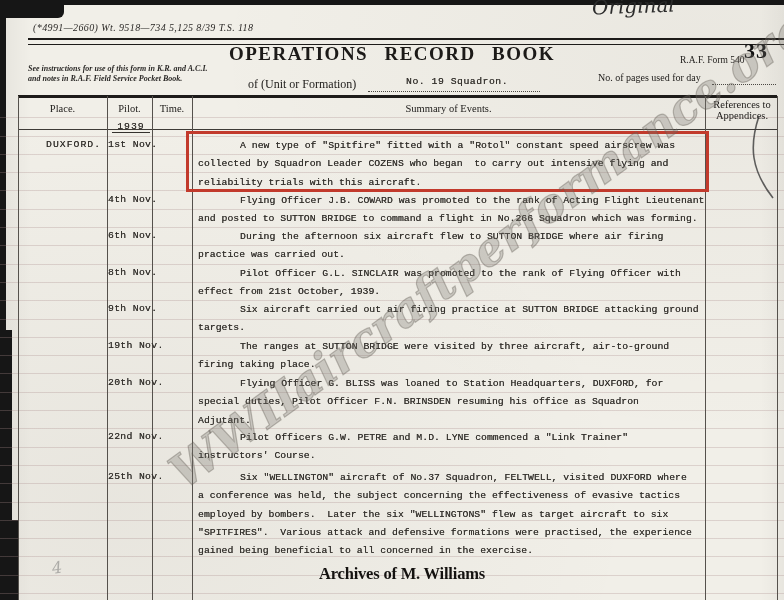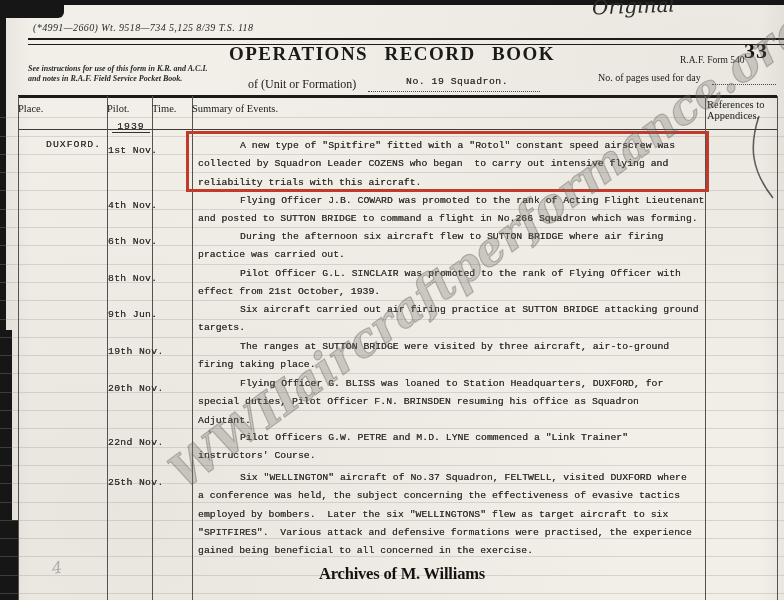--- a/index.html
+++ b/index.html
@@ -33,27 +33,27 @@
   .unitvalue{position:absolute;left:374px;top:76px;font-family:"Liberation Mono", monospace;font-size:10px;letter-spacing:0.5px;color:#35322e;margin-left:32px;}
   .unitdots{position:absolute;left:368px;top:78px;width:172px;border-bottom:1px dotted #4a4742;height:13px;}
   .pageslabel{position:absolute;left:598px;top:72px;font-size:10px;}
   .pagesdots{position:absolute;left:712px;top:73px;width:64px;border-bottom:1px dotted #4a4742;height:11px;}
   .handwritten{position:absolute;left:592px;top:-6px;font-size:20px;font-style:italic;color:#2b2b2b;transform:rotate(-2deg);font-family:"DejaVu Serif", serif;}
   
   .hline{position:absolute;background:#3e3b37;height:1px;}
   .hline.thick{height:3px;background:#1d1b19;}
   .hline.pink{background:rgba(190,120,120,0.45);}
   .vline{position:absolute;width:1px;background:#55514c;top:96px;height:504px;}
-  .colhead{position:absolute;top:103px;font-size:10.5px;}
+  .colhead{position:absolute;top:103px;font-size:10.5px;text-align:center;}
   .colhead.refs{top:99px;line-height:11px;}
   
   .typed{font-family:"Liberation Mono", monospace;font-size:9.8px;color:#35322e;text-shadow:0 0 0.6px rgba(45,42,38,0.85);}
   #entries{position:absolute;left:0;top:0;width:784px;height:600px;}
   .entry{position:absolute;left:0;width:784px;}
-  .entry .date{position:absolute;left:108px;top:8px;white-space:nowrap;letter-spacing:0.3px;}
+  .entry .date{position:absolute;left:108px;top:2px;white-space:nowrap;letter-spacing:0.3px;}
   .entry .place{position:absolute;left:46px;top:2px;letter-spacing:1px;}
   .entry .year{position:absolute;left:112px;top:-16px;width:38px;text-align:center;border-bottom:1.5px solid #35322e;letter-spacing:1px;}
   .entry .summary{position:absolute;left:198px;top:0;white-space:pre;line-height:18.3px;text-indent:42px;}
   .highlight-box{position:absolute;left:186px;top:-6px;width:517px;height:55px;border:3px solid #c23a2c;}
   
   .penstroke{position:absolute;left:745px;top:112px;}
   
   .watermark{position:absolute;left:175px;top:450px;width:660px;transform:rotate(-36deg);transform-origin:0 50%;
     font-family:"DejaVu Serif", serif;font-style:italic;font-weight:bold;font-size:46px;white-space:nowrap;
     color:rgba(120,115,108,0.30);-webkit-text-stroke:1.2px rgba(100,95,88,0.38);pointer-events:none;}
@@ -124,21 +124,21 @@
         <span class="date typed">6th Nov.</span>
         <div class="summary typed">During the afternoon six aircraft flew to SUTTON BRIDGE where air firing
 practice was carried out.</div>
       </div>
       <div class="entry" style="top: 265px;">
         <span class="date typed">8th Nov.</span>
         <div class="summary typed">Pilot Officer G.L. SINCLAIR was promoted to the rank of Flying Officer with
 effect from 21st October, 1939.</div>
       </div>
       <div class="entry" style="top: 301px;">
-        <span class="date typed">9th Jun.</span>
+        <span class="date typed">9th Nov.</span>
         <div class="summary typed">Six aircraft carried out air firing practice at SUTTON BRIDGE attacking ground
 targets.</div>
       </div>
       <div class="entry" style="top: 338px;">
         <span class="date typed">19th Nov.</span>
         <div class="summary typed">The ranges at SUTTON BRIDGE were visited by three aircraft, air-to-ground
 firing taking place.</div>
       </div>
       <div class="entry" style="top: 375px;">
         <span class="date typed">20th Nov.</span>

